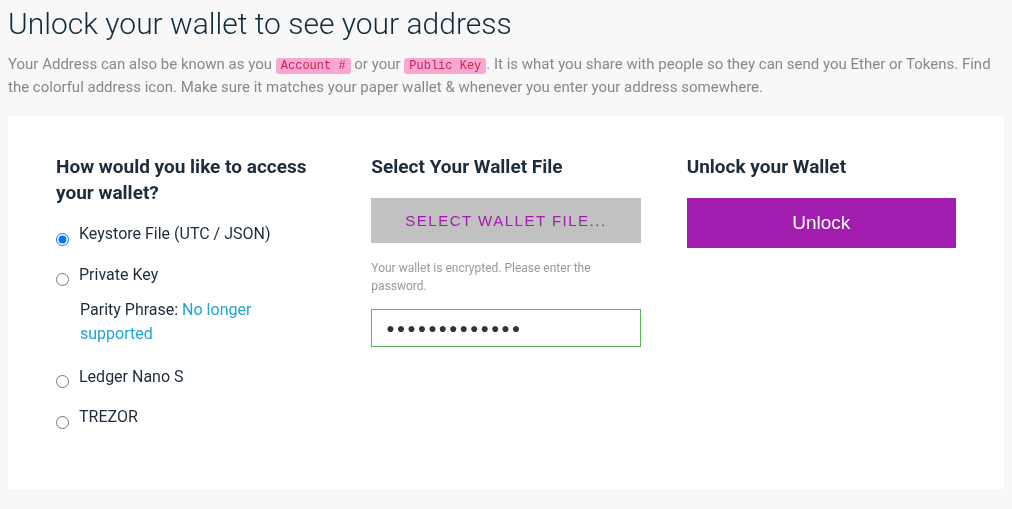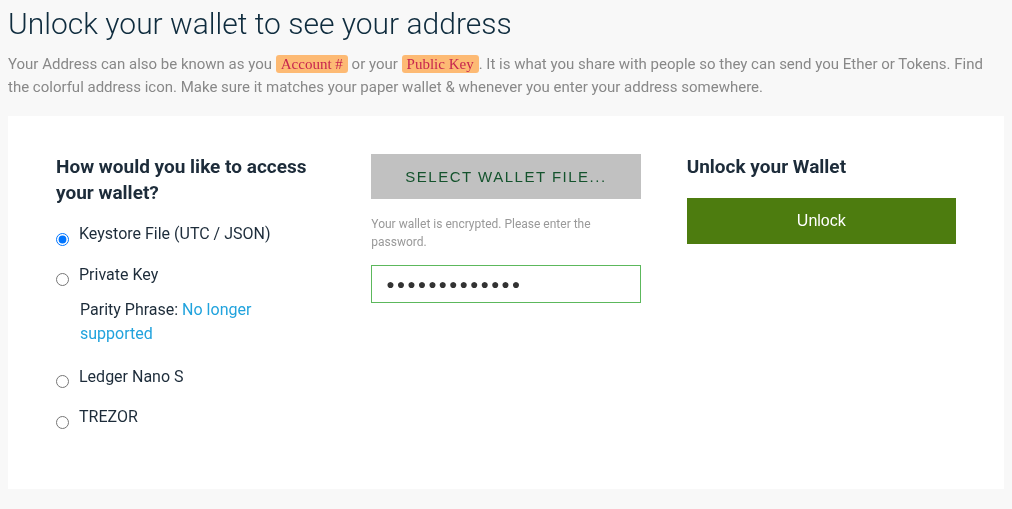--- a/index.html
+++ b/index.html
@@ -22,26 +22,26 @@
       font-weight: 300;
       color: #0f2c3e;
       margin-bottom: 12px;
     }
     .page-subtitle {
       font-size: 15px;
       color: #888;
       line-height: 1.5;
     }
     .code-tag {
-      font-family: Liberation Serif, serif;
-      background: #fdba74;
+      font-family: Liberation Mono, monospace;
+      background: #f9a8d4;
       color: #c7254e;
       padding: 1px 5px;
       border-radius: 3px;
-      font-size: 15px;
+      font-size: 12px;
     }
     .card {
       background: #fff;
       margin: 0 8px;
       padding: 38px 48px 60px 48px;
       display: flex;
       gap: 46px;
     }
     .col {
       flex: 1;
@@ -86,21 +86,21 @@
       color: #1d2c3a;
     }
     .link {
       color: #21a3dd;
       cursor: pointer;
     }
     .select-file-btn {
       display: block;
       width: 100%;
       background: #c1c1c1;
-      color: #14532d;
+      color: #a21caf;
       border: none;
       padding: 14px 0;
       font-size: 15px;
       font-weight: 500;
       letter-spacing: 1.5px;
       text-align: center;
       cursor: pointer;
       margin-bottom: 16px;
     }
     .help-text {
@@ -114,25 +114,25 @@
       border: 1px solid #5cb85c;
       padding: 10px 14px;
       font-size: 14px;
       letter-spacing: 2px;
       color: #333;
       outline: none;
     }
     .unlock-btn {
       display: block;
       width: 100%;
-      background: #4d7c0f;
+      background: #a21caf;
       color: #fff;
       border: none;
       padding: 14px 0;
-      font-size: 16px;
+      font-size: 19px;
       font-weight: 400;
       text-align: center;
       cursor: pointer;
     }
   </style>
 </head>
 <body>
 
 <div class="page-header">
   <h1 class="page-title">Unlock your wallet to see your address</h1>
@@ -169,20 +169,21 @@
 
       <label class="radio-item">
         <input type="radio" name="access" style="">
         <span class="radio-label">TREZOR</span>
       </label>
 
     </div>
   </div>
 
   <div class="col">
+    <h2 class="col-heading">Select Your Wallet File</h2>
     <button class="select-file-btn">SELECT WALLET FILE...</button>
     <p class="help-text">Your wallet is encrypted. Please enter the password.</p>
     <input type="text" class="password-input" value="●●●●●●●●●●●●●" style="">
   </div>
 
   <div class="col">
     <h2 class="col-heading">Unlock your Wallet</h2>
     <button class="unlock-btn">Unlock</button>
   </div>
 

